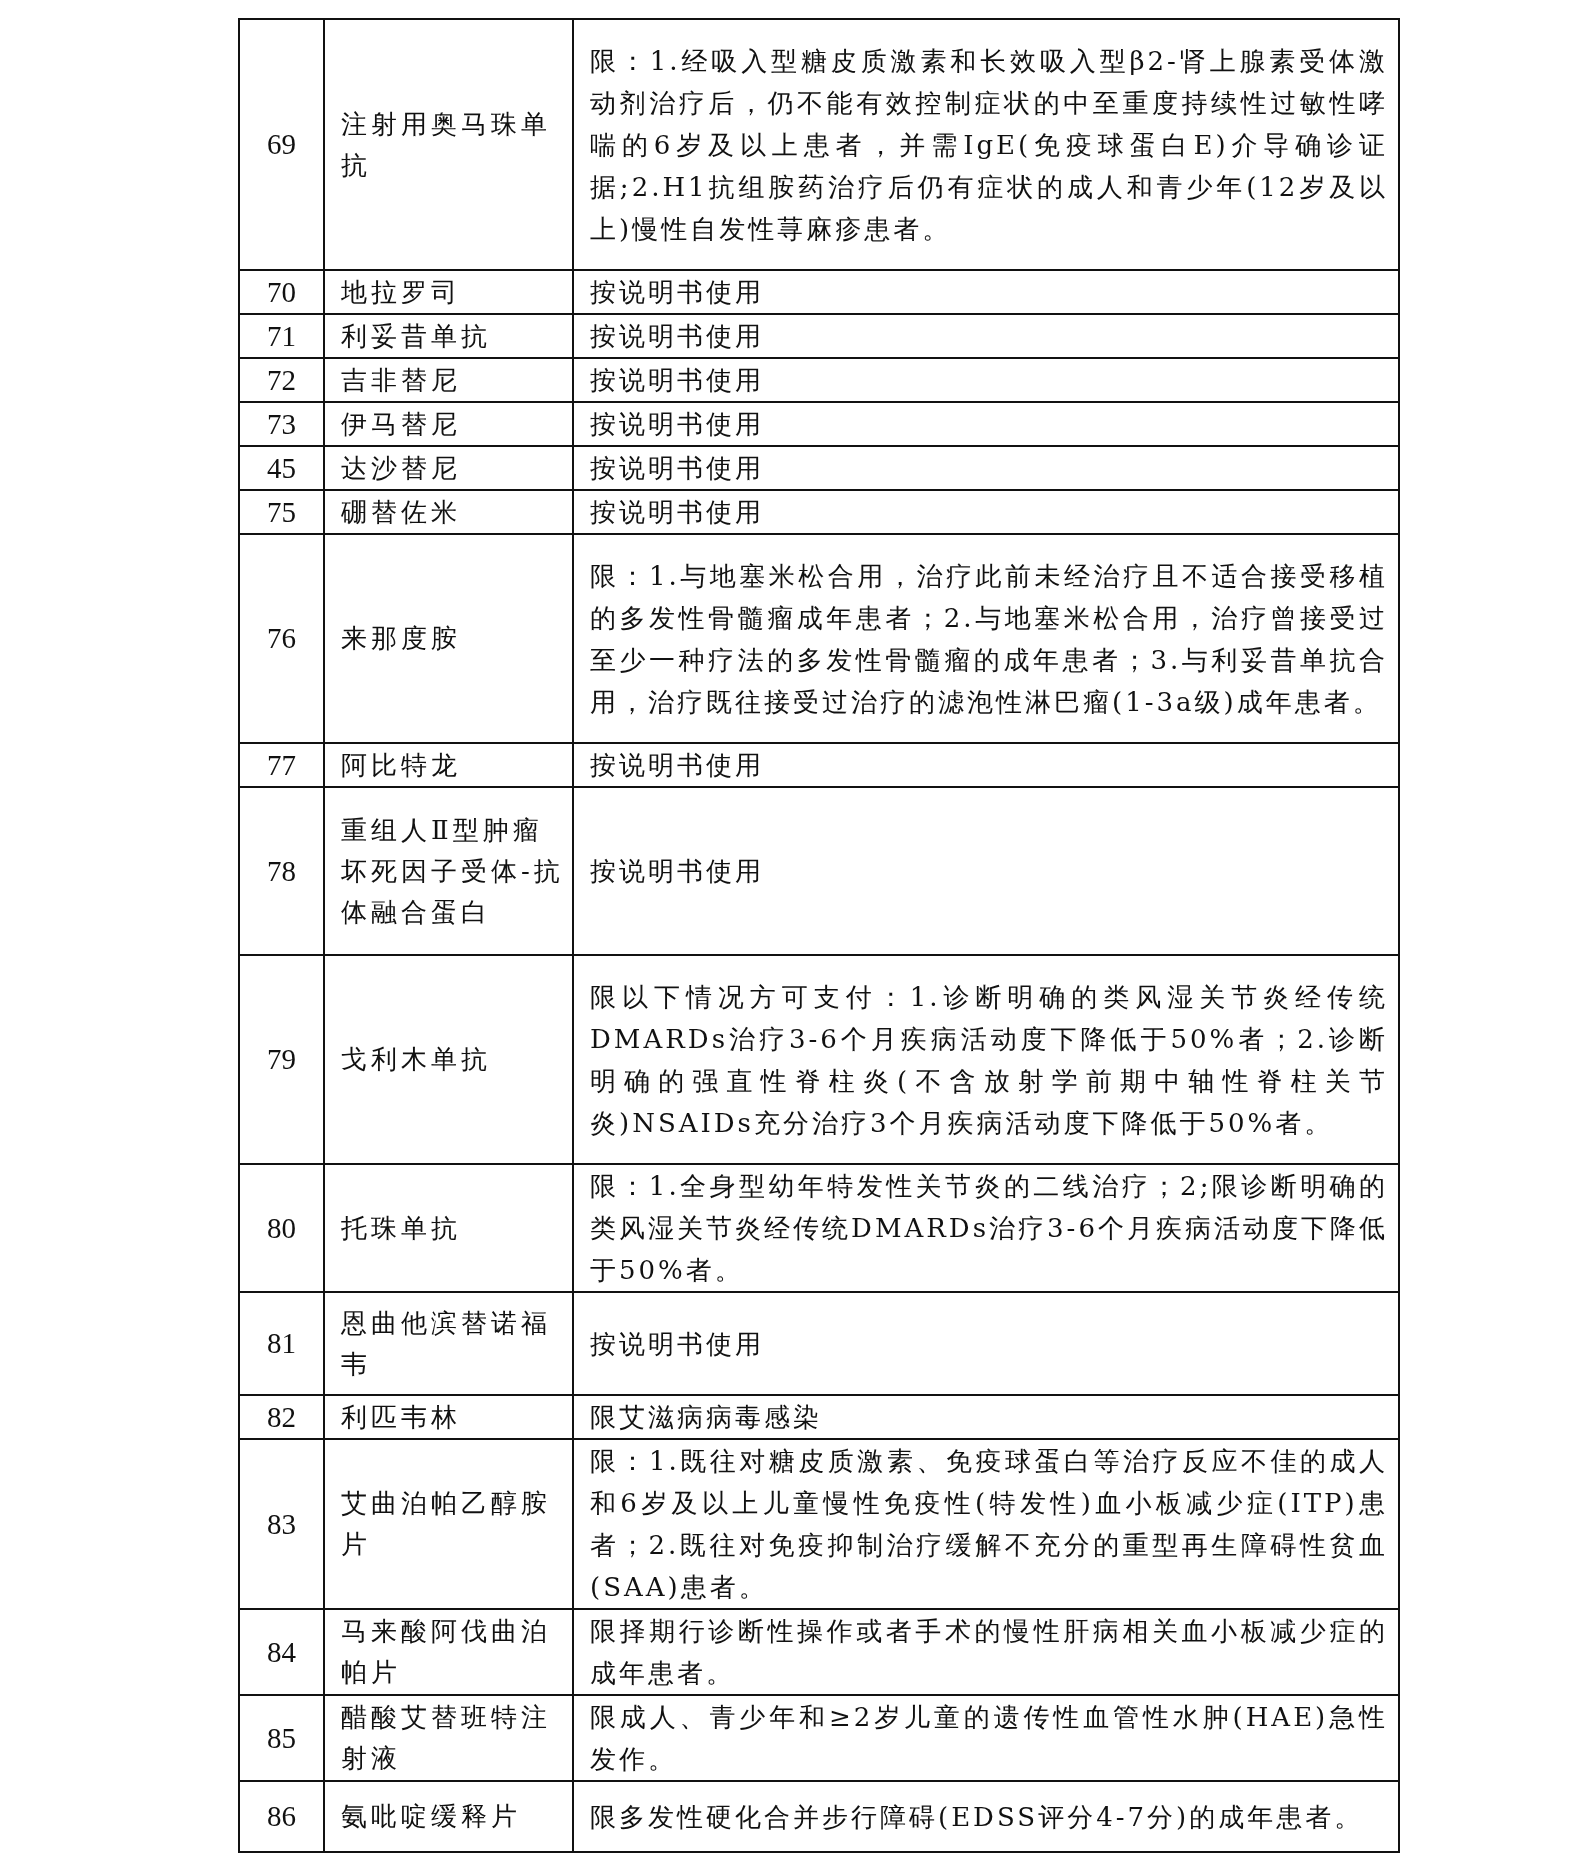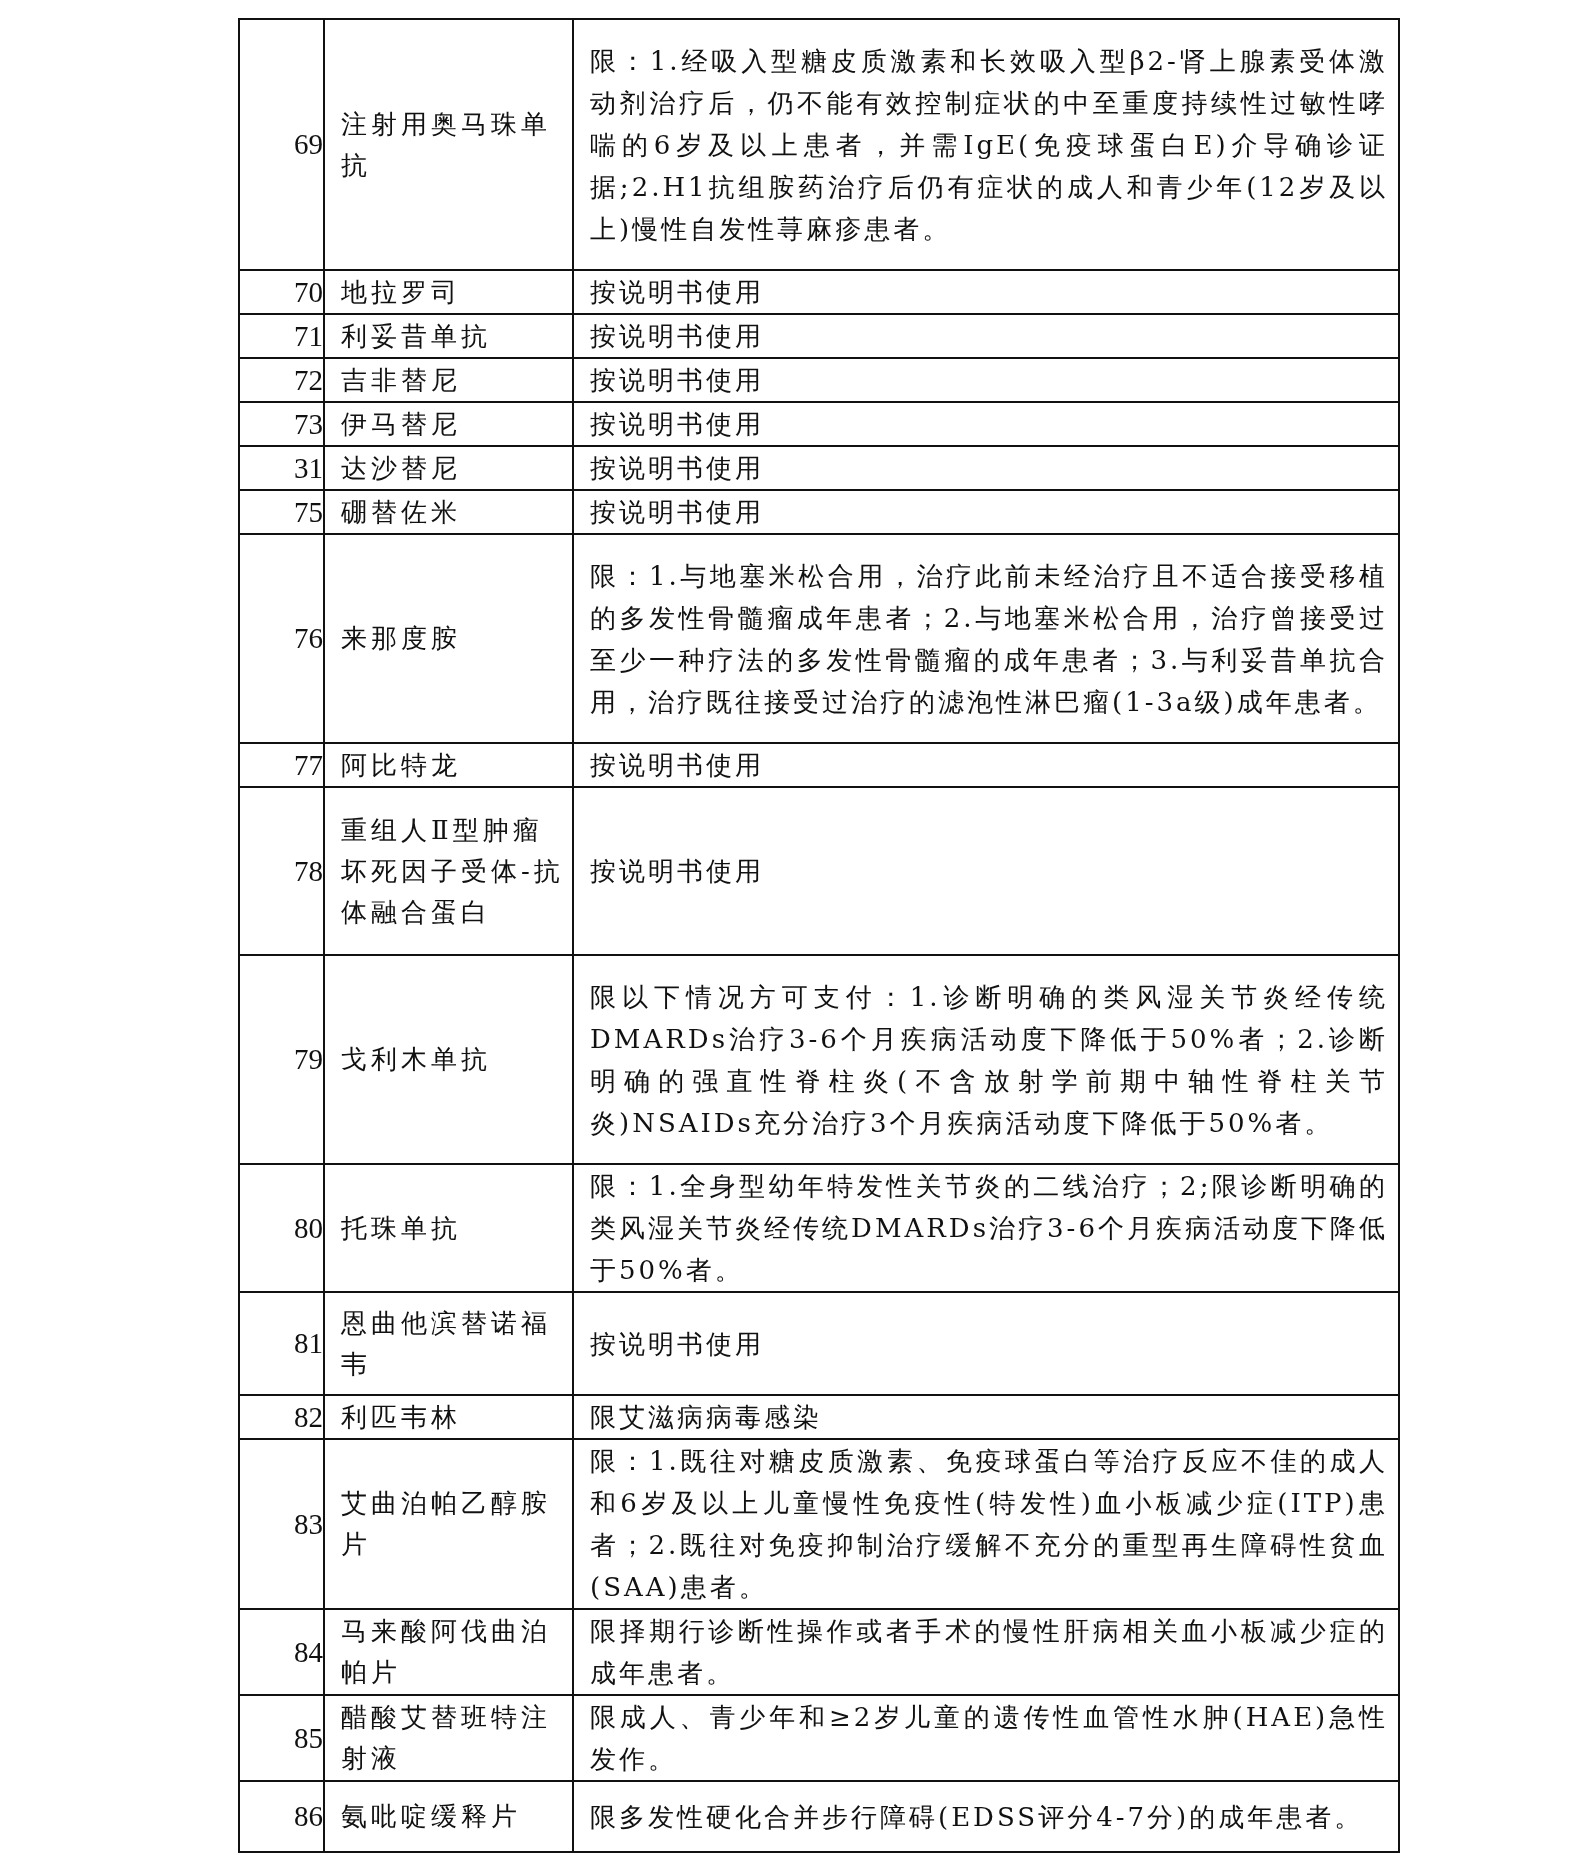--- a/index.html
+++ b/index.html
@@ -2,21 +2,21 @@
 <html><head>
 <meta charset="utf-8">
 <style>
   html, body { margin:0; padding:0; background:#ffffff; }
   body { width:1587px; height:1855px; position:relative; overflow:hidden;
          font-family:"DejaVu Serif","Liberation Serif",serif; color:#111; }
   table.doc { position:absolute; left:238px; top:18px; width:1160px;
               border-collapse:collapse; table-layout:fixed; }
   table.doc td { border:2px solid #111; vertical-align:middle; padding:0; }
   col.c-no { width:85px; } col.c-name { width:249px; } col.c-desc { width:826px; }
-  td.no { text-align:right; font-family:"Liberation Serif","DejaVu Serif",serif; font-size:29px; }
+  td.no { text-align:center; font-family:"Liberation Serif","DejaVu Serif",serif; font-size:29px; }
   td.name { padding-left:16px !important; padding-right:6px !important; font-size:26px; line-height:41px; letter-spacing:4px; }
   td.desc { padding-left:16px !important; padding-right:10px !important; font-size:26px; line-height:42px; letter-spacing:3px; text-align:justify; }
 </style>
 </head>
 <body>
 
 <table class="doc">
   <colgroup>
       <col class="c-no">
       <col class="c-name">
@@ -42,21 +42,21 @@
     <td class="no">72</td>
     <td class="name">吉非替尼</td>
     <td class="desc">按说明书使用</td>
   </tr>
       <tr style="height: 43px; border-radius: 14px;">
     <td class="no">73</td>
     <td class="name">伊马替尼</td>
     <td class="desc">按说明书使用</td>
   </tr>
       <tr style="height: 43px;">
-    <td class="no">31</td>
+    <td class="no">45</td>
     <td class="name">达沙替尼</td>
     <td class="desc">按说明书使用</td>
   </tr>
       <tr style="height: 43px; margin-top: 12px;">
     <td class="no">75</td>
     <td class="name">硼替佐米</td>
     <td class="desc">按说明书使用</td>
   </tr>
       <tr style="height: 209px;">
     <td class="no">76</td>

